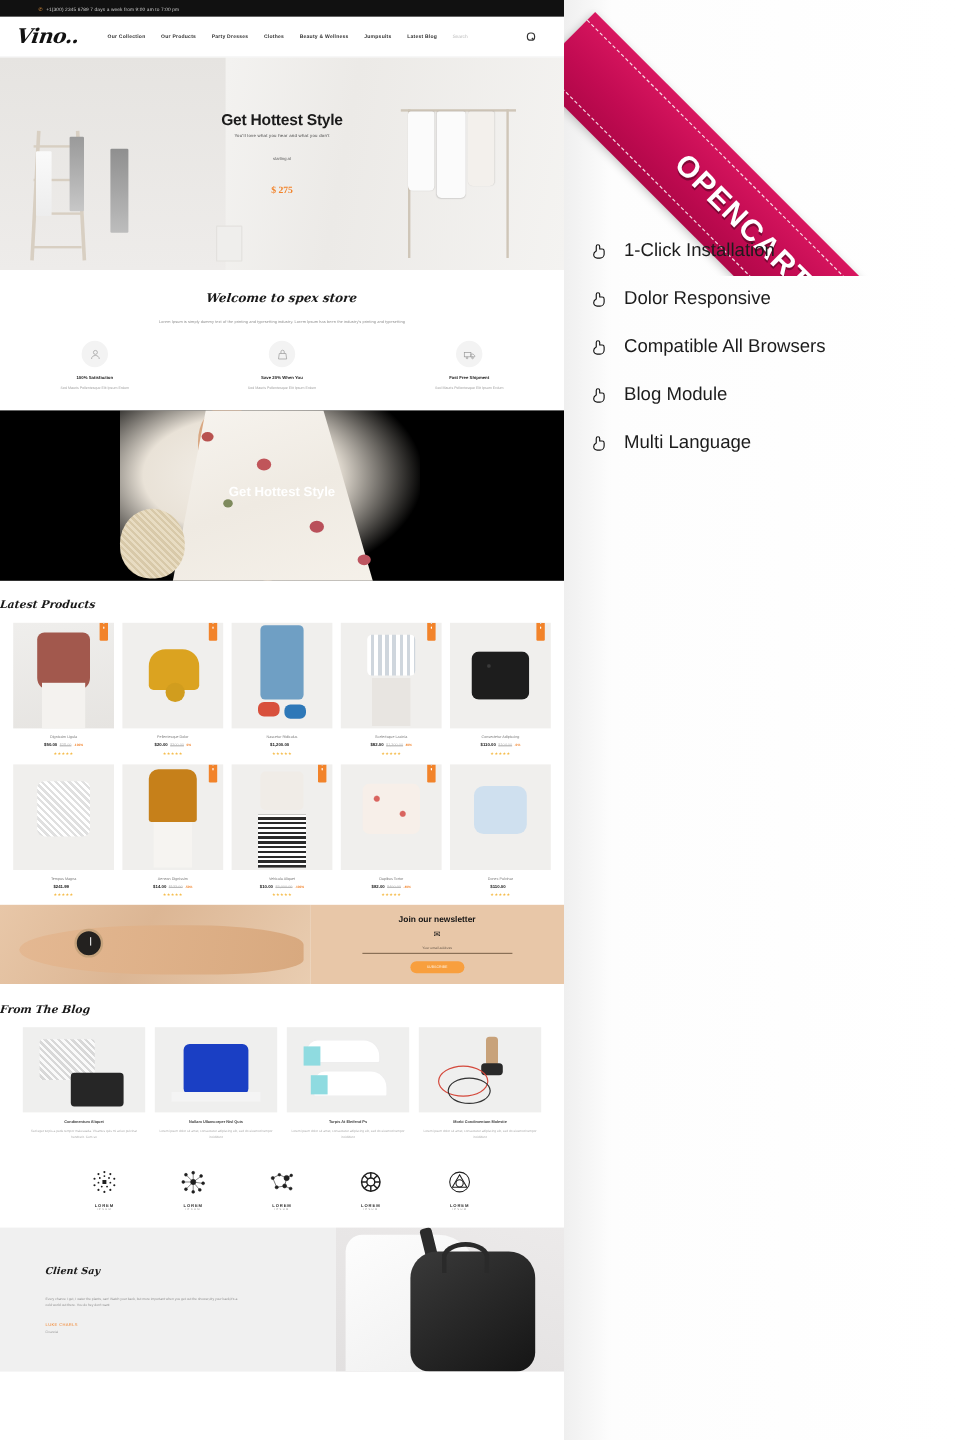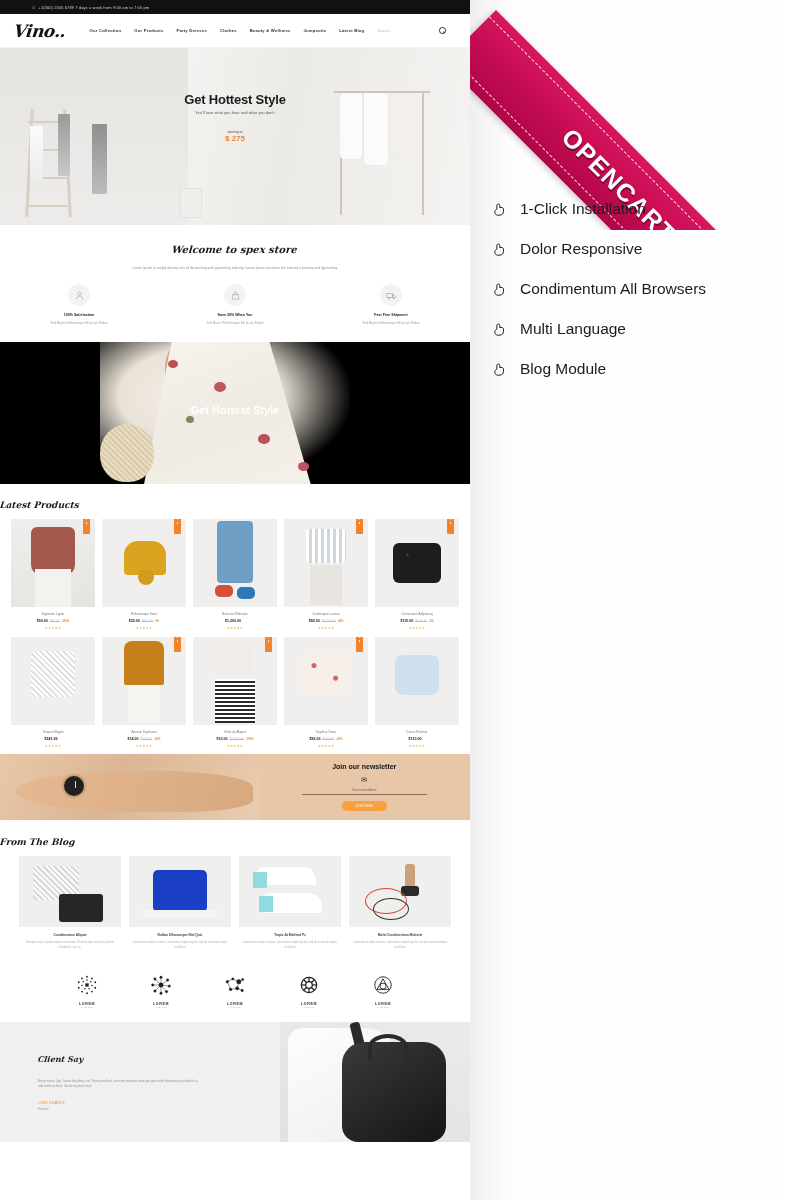--- a/index.html
+++ b/index.html
@@ -40,21 +40,21 @@
   .h1-ladder .b { left: 4px; width: 40px; height: 2px; }
   .h1-cloth { position: absolute; border-radius: 1px; }
   .h1-rack { position: absolute; right: 40px; bottom: 10px; width: 96px; height: 130px; }
   .h1-rack .bar { position: absolute; left: 0; top: 6px; width: 96px; height: 2px; background: #cfc6b8; }
   .h1-rack .leg { position: absolute; bottom: 0; width: 2px; height: 124px; background: #cfc6b8; }
   .h1-shirt { position: absolute; top: 8px; background: #fbfbfb; border-radius: 2px 2px 4px 4px; box-shadow: 0 0 1px rgba(0,0,0,.12); }
   .hero1-text { position: absolute; left: 0; right: 0; top: 44px; text-align: center; z-index: 5; }
   .hero1-title { font-size: 13px; font-weight: bold; color: #1b1b1b; letter-spacing: -0.2px; }
   .hero1-sub { font-size: 3.6px; color: #444; margin-top: 4px; letter-spacing: .2px; }
   .hero1-start { font-size: 3.4px; color: #555; margin-top: 15px; }
-  .hero1-price { font-size: 8px; color: #f2832a; font-weight: bold; margin-top: 0; }
+  .hero1-price { font-size: 8px; color: #f2832a; font-weight: bold; margin-top: 20px; font-family: Liberation Serif, serif; }
 
   
   .welcome { background: #fff; padding: 14px 0 16px; text-align: center; }
   .script { font-family: "DejaVu Serif", serif; font-style: italic; font-weight: bold; color: #1a1a1a; transform: skewX(-6deg); display: inline-block; }
   .welcome-title { font-size: 10px; }
   .welcome-desc { font-size: 3.2px; color: #8c8c8c; margin-top: 9px; letter-spacing: .1px; }
   .feat-row { display: flex; justify-content: center; gap: 52px; margin-top: 14px; }
   .feat { width: 104px; text-align: center; }
   .feat-ico { width: 22px; height: 22px; border-radius: 50%; background: #f3f3f3; margin: 0 auto 7px; display: flex; align-items: center; justify-content: center; }
   .feat-ico svg { width: 11px; height: 11px; }
@@ -579,30 +579,30 @@
       <div class="fitem">
         <svg viewBox="0 0 24 24" fill="none" stroke="#111" stroke-width="1.5">
           <path d="M9 21c-2.6 0-4.6-2-4.6-4.6 0-2 1-3.3 2.4-4.2l1-.7V5.6c0-1.3 1-2.4 2.3-2.4s2.3 1.1 2.3 2.4v3.2h3.3c1.4 0 2.6 1.1 2.6 2.5v4.1c0 3-2.4 5.6-5.5 5.6z"></path>
         </svg>
         <span>Dolor Responsive</span>
       </div>
       <div class="fitem">
         <svg viewBox="0 0 24 24" fill="none" stroke="#111" stroke-width="1.5">
           <path d="M9 21c-2.6 0-4.6-2-4.6-4.6 0-2 1-3.3 2.4-4.2l1-.7V5.6c0-1.3 1-2.4 2.3-2.4s2.3 1.1 2.3 2.4v3.2h3.3c1.4 0 2.6 1.1 2.6 2.5v4.1c0 3-2.4 5.6-5.5 5.6z"></path>
         </svg>
-        <span>Condimentum All Browsers</span>
+        <span>Compatible All Browsers</span>
       </div>
       <div class="fitem">
         <svg viewBox="0 0 24 24" fill="none" stroke="#111" stroke-width="1.5">
           <path d="M9 21c-2.6 0-4.6-2-4.6-4.6 0-2 1-3.3 2.4-4.2l1-.7V5.6c0-1.3 1-2.4 2.3-2.4s2.3 1.1 2.3 2.4v3.2h3.3c1.4 0 2.6 1.1 2.6 2.5v4.1c0 3-2.4 5.6-5.5 5.6z"></path>
         </svg>
-        <span>Multi Language</span>
+        <span>Blog Module</span>
       </div>
       <div class="fitem">
         <svg viewBox="0 0 24 24" fill="none" stroke="#111" stroke-width="1.5">
           <path d="M9 21c-2.6 0-4.6-2-4.6-4.6 0-2 1-3.3 2.4-4.2l1-.7V5.6c0-1.3 1-2.4 2.3-2.4s2.3 1.1 2.3 2.4v3.2h3.3c1.4 0 2.6 1.1 2.6 2.5v4.1c0 3-2.4 5.6-5.5 5.6z"></path>
         </svg>
-        <span>Blog Module</span>
+        <span>Multi Language</span>
       </div>
     </div>
 
   </div>
 </div>
 
 </body></html>

